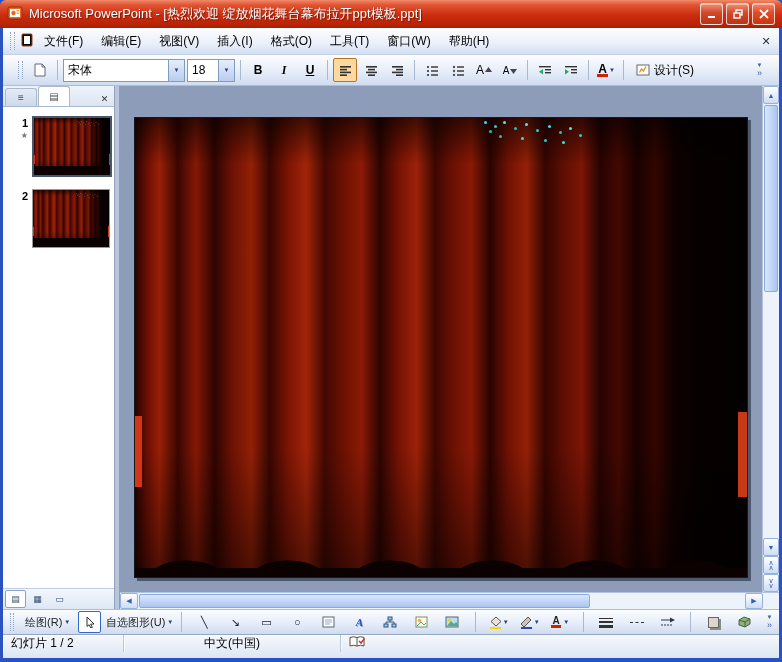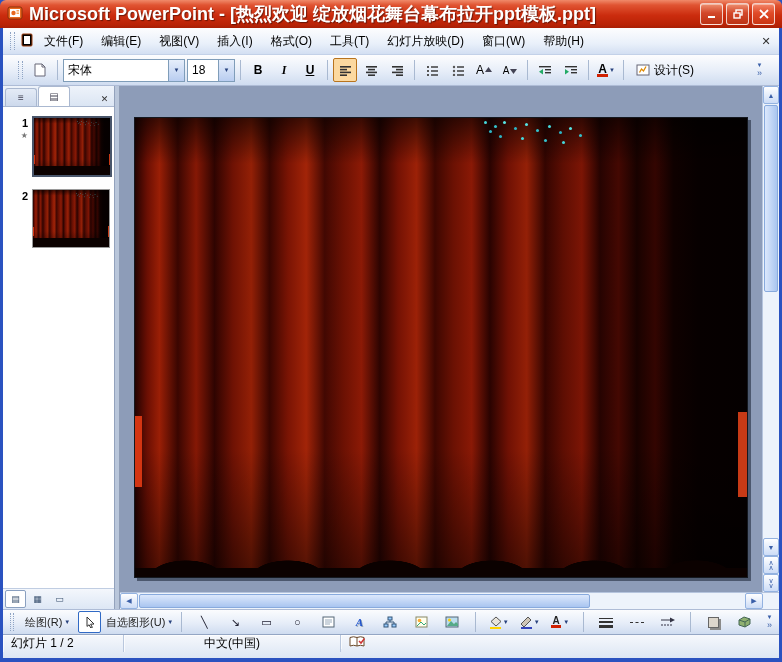--- a/index.html
+++ b/index.html
@@ -2,21 +2,21 @@
 <html><head>
 <meta charset="utf-8">
 <style>
   html,body{margin:0;padding:0}
   body{width:782px;height:662px;overflow:hidden;font-family:"Liberation Sans","DejaVu Sans",sans-serif;font-size:12px;color:#000;background:#fff}
   .window{width:782px;height:662px;display:flex;flex-direction:column;background:#2a52c0}
 
   
   .titlebar{flex:0 0 28px;display:flex;align-items:center;gap:6px;padding:0 7px;border-radius:6px 6px 0 0;
     background:linear-gradient(180deg,#f08a6a 0%,#e05432 18%,#cb2c0e 55%,#b92306 88%,#a81f05 100%)}
-  .title-text{flex:1;color:#fff;font-weight:bold;font-size:18px;white-space:nowrap;overflow:hidden;text-overflow:ellipsis;text-shadow:1px 1px 1px rgba(0,0,0,.45)}
+  .title-text{flex:1;color:#fff;font-weight:normal;font-size:13px;white-space:nowrap;overflow:hidden;text-overflow:ellipsis;text-shadow:1px 1px 1px rgba(0,0,0,.45)}
   .winbtns{display:flex;gap:3px}
   .wbtn{width:21px;height:20px;display:flex;align-items:center;justify-content:center;border-radius:3px;
     border:1px solid rgba(255,255,255,.75);background:linear-gradient(180deg,#ef9070,#d2472a 45%,#bd3315);box-shadow:inset 0 1px 0 rgba(255,255,255,.4)}
   .wbtn.close{background:linear-gradient(180deg,#f4876a,#e04a28 45%,#cb3512)}
 
   
   .frame{flex:1;padding:0 3px 4px;min-height:0}
   .client{height:100%;display:flex;flex-direction:column;background:#8d9cb8;min-height:0}
 
   
@@ -172,21 +172,20 @@
               <rect x="2" y="1" width="10" height="12" rx="1" fill="#f0release" stroke="#a04010"></rect>
               <rect x="4" y="3" width="6" height="8" fill="#fff"></rect>
             </svg>
         </span>
         <span class="mi">文件(F)</span>
         <span class="mi">编辑(E)</span>
         <span class="mi">视图(V)</span>
         <span class="mi">插入(I)</span>
         <span class="mi">格式(O)</span>
         <span class="mi">工具(T)</span>
-        <span class="mi">幻灯片放映(D)</span>
         <span class="mi">窗口(W)</span>
         <span class="mi">帮助(H)</span>
         <span class="menu-spacer"></span>
         <span class="menu-close">✕</span>
       </div>
 
       <div class="toolbar">
         <span class="handle"></span>
         <span class="tbtn">
           <svg width="12" height="14">

